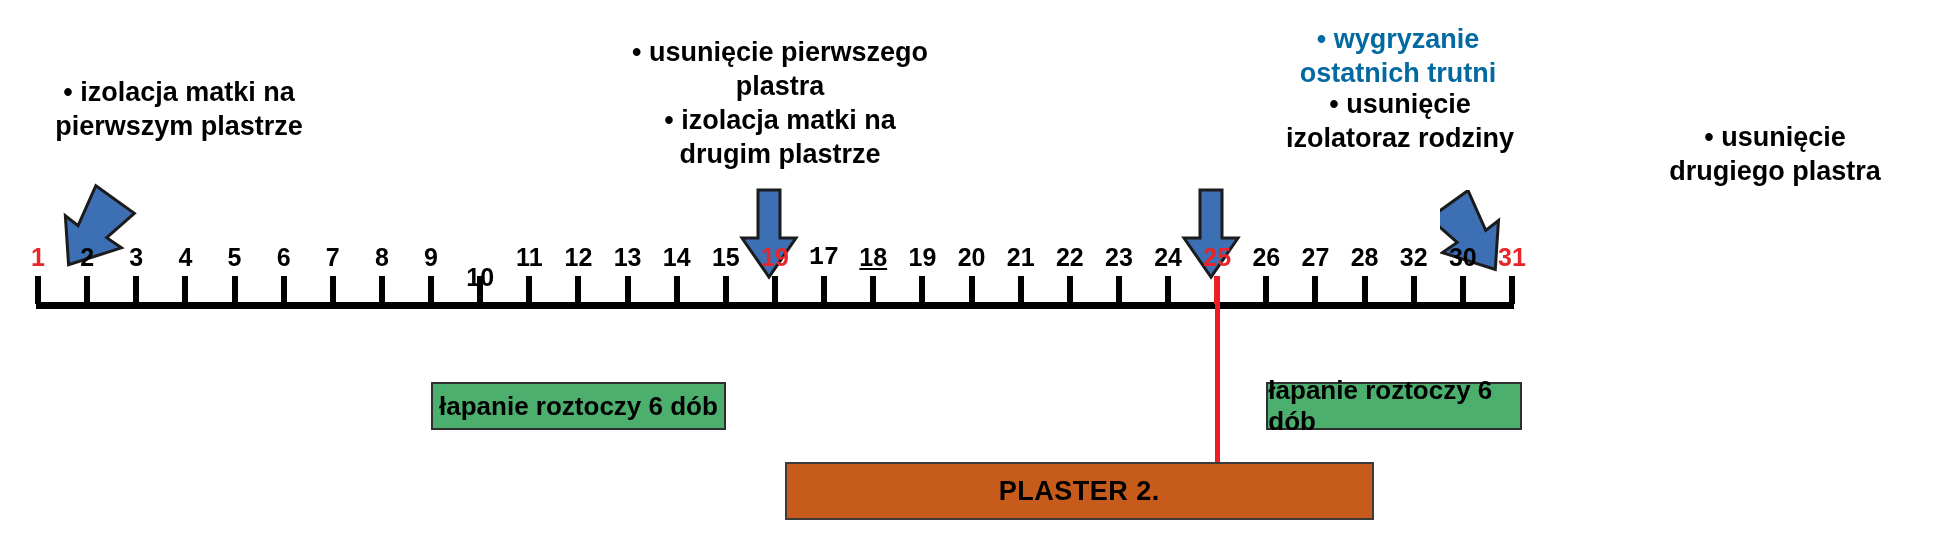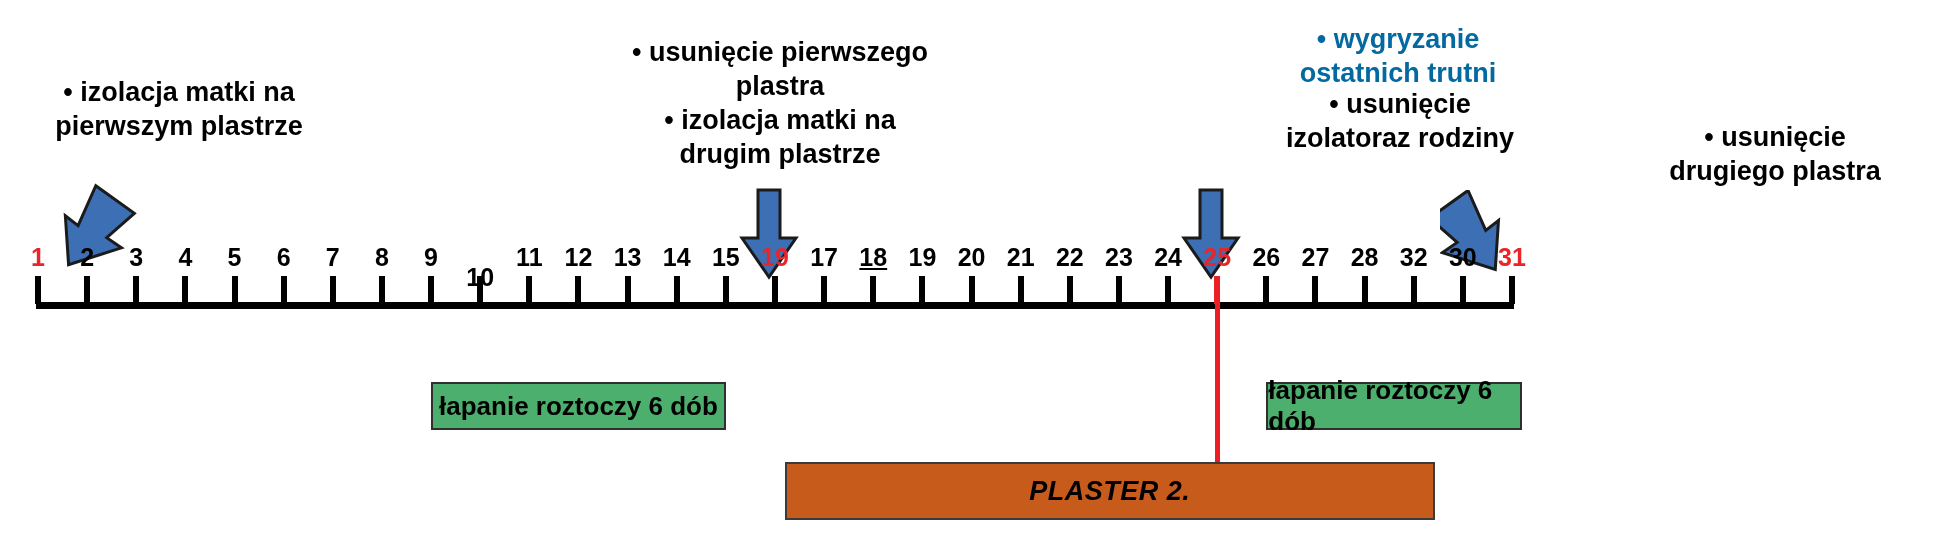--- a/index.html
+++ b/index.html
@@ -131,21 +131,21 @@
       <div class="daylabel" style="left: 332.8px;">7</div>
       <div class="daylabel" style="left: 381.933px;">8</div>
       <div class="daylabel" style="left: 431.067px;">9</div>
       <div class="daylabel" style="left: 480.2px; margin-top: 20px;">10</div>
       <div class="daylabel" style="left: 529.333px;">11</div>
       <div class="daylabel" style="left: 578.467px;">12</div>
       <div class="daylabel" style="left: 627.6px;">13</div>
       <div class="daylabel" style="left: 676.733px;">14</div>
       <div class="daylabel" style="left: 725.867px;">15</div>
       <div class="daylabel red" style="left: 775px;">19</div>
-      <div class="daylabel" style="left: 824.133px;">17</div>
+      <div class="daylabel" style="left: 824.133px; font-family: Liberation Mono, monospace;">17</div>
       <div class="daylabel" style="left: 873.267px; text-decoration: underline;">18</div>
       <div class="daylabel" style="left: 922.4px;">19</div>
       <div class="daylabel" style="left: 971.533px;">20</div>
       <div class="daylabel" style="left: 1020.67px;">21</div>
       <div class="daylabel" style="left: 1069.8px;">22</div>
       <div class="daylabel" style="left: 1118.93px;">23</div>
       <div class="daylabel" style="left: 1168.07px;">24</div>
       <div class="daylabel red" style="left: 1217.2px;">25</div>
       <div class="daylabel" style="left: 1266.33px;">26</div>
       <div class="daylabel" style="left: 1315.47px;">27</div>
@@ -153,15 +153,15 @@
       <div class="daylabel" style="left: 1413.73px;">32</div>
       <div class="daylabel" style="left: 1462.87px;">30</div>
       <div class="daylabel red" style="left: 1512px;">31</div>
     </div>
 
   <div id="red-marker" style="left: 1215.2px; background: rgb(238, 28, 37);"></div>
 
   <div class="greenbar" id="green-1" style="left: 431.067px; width: 294.8px; top: 382px;">łapanie roztoczy 6 dób</div>
   <div class="greenbar" id="green-2" style="left: 1266.33px; width: 255.493px; top: 382px;">łapanie roztoczy 6 dób</div>
 
-  <div class="orangebar" id="orange-2" style="left: 784.827px; width: 650px; top: 462px; font-style: italic;">PLASTER 2.</div>
+  <div class="orangebar" id="orange-2" style="left: 784.827px; width: 589px; top: 462px;">PLASTER 2.</div>
 
 </div>
 
 </body></html>

